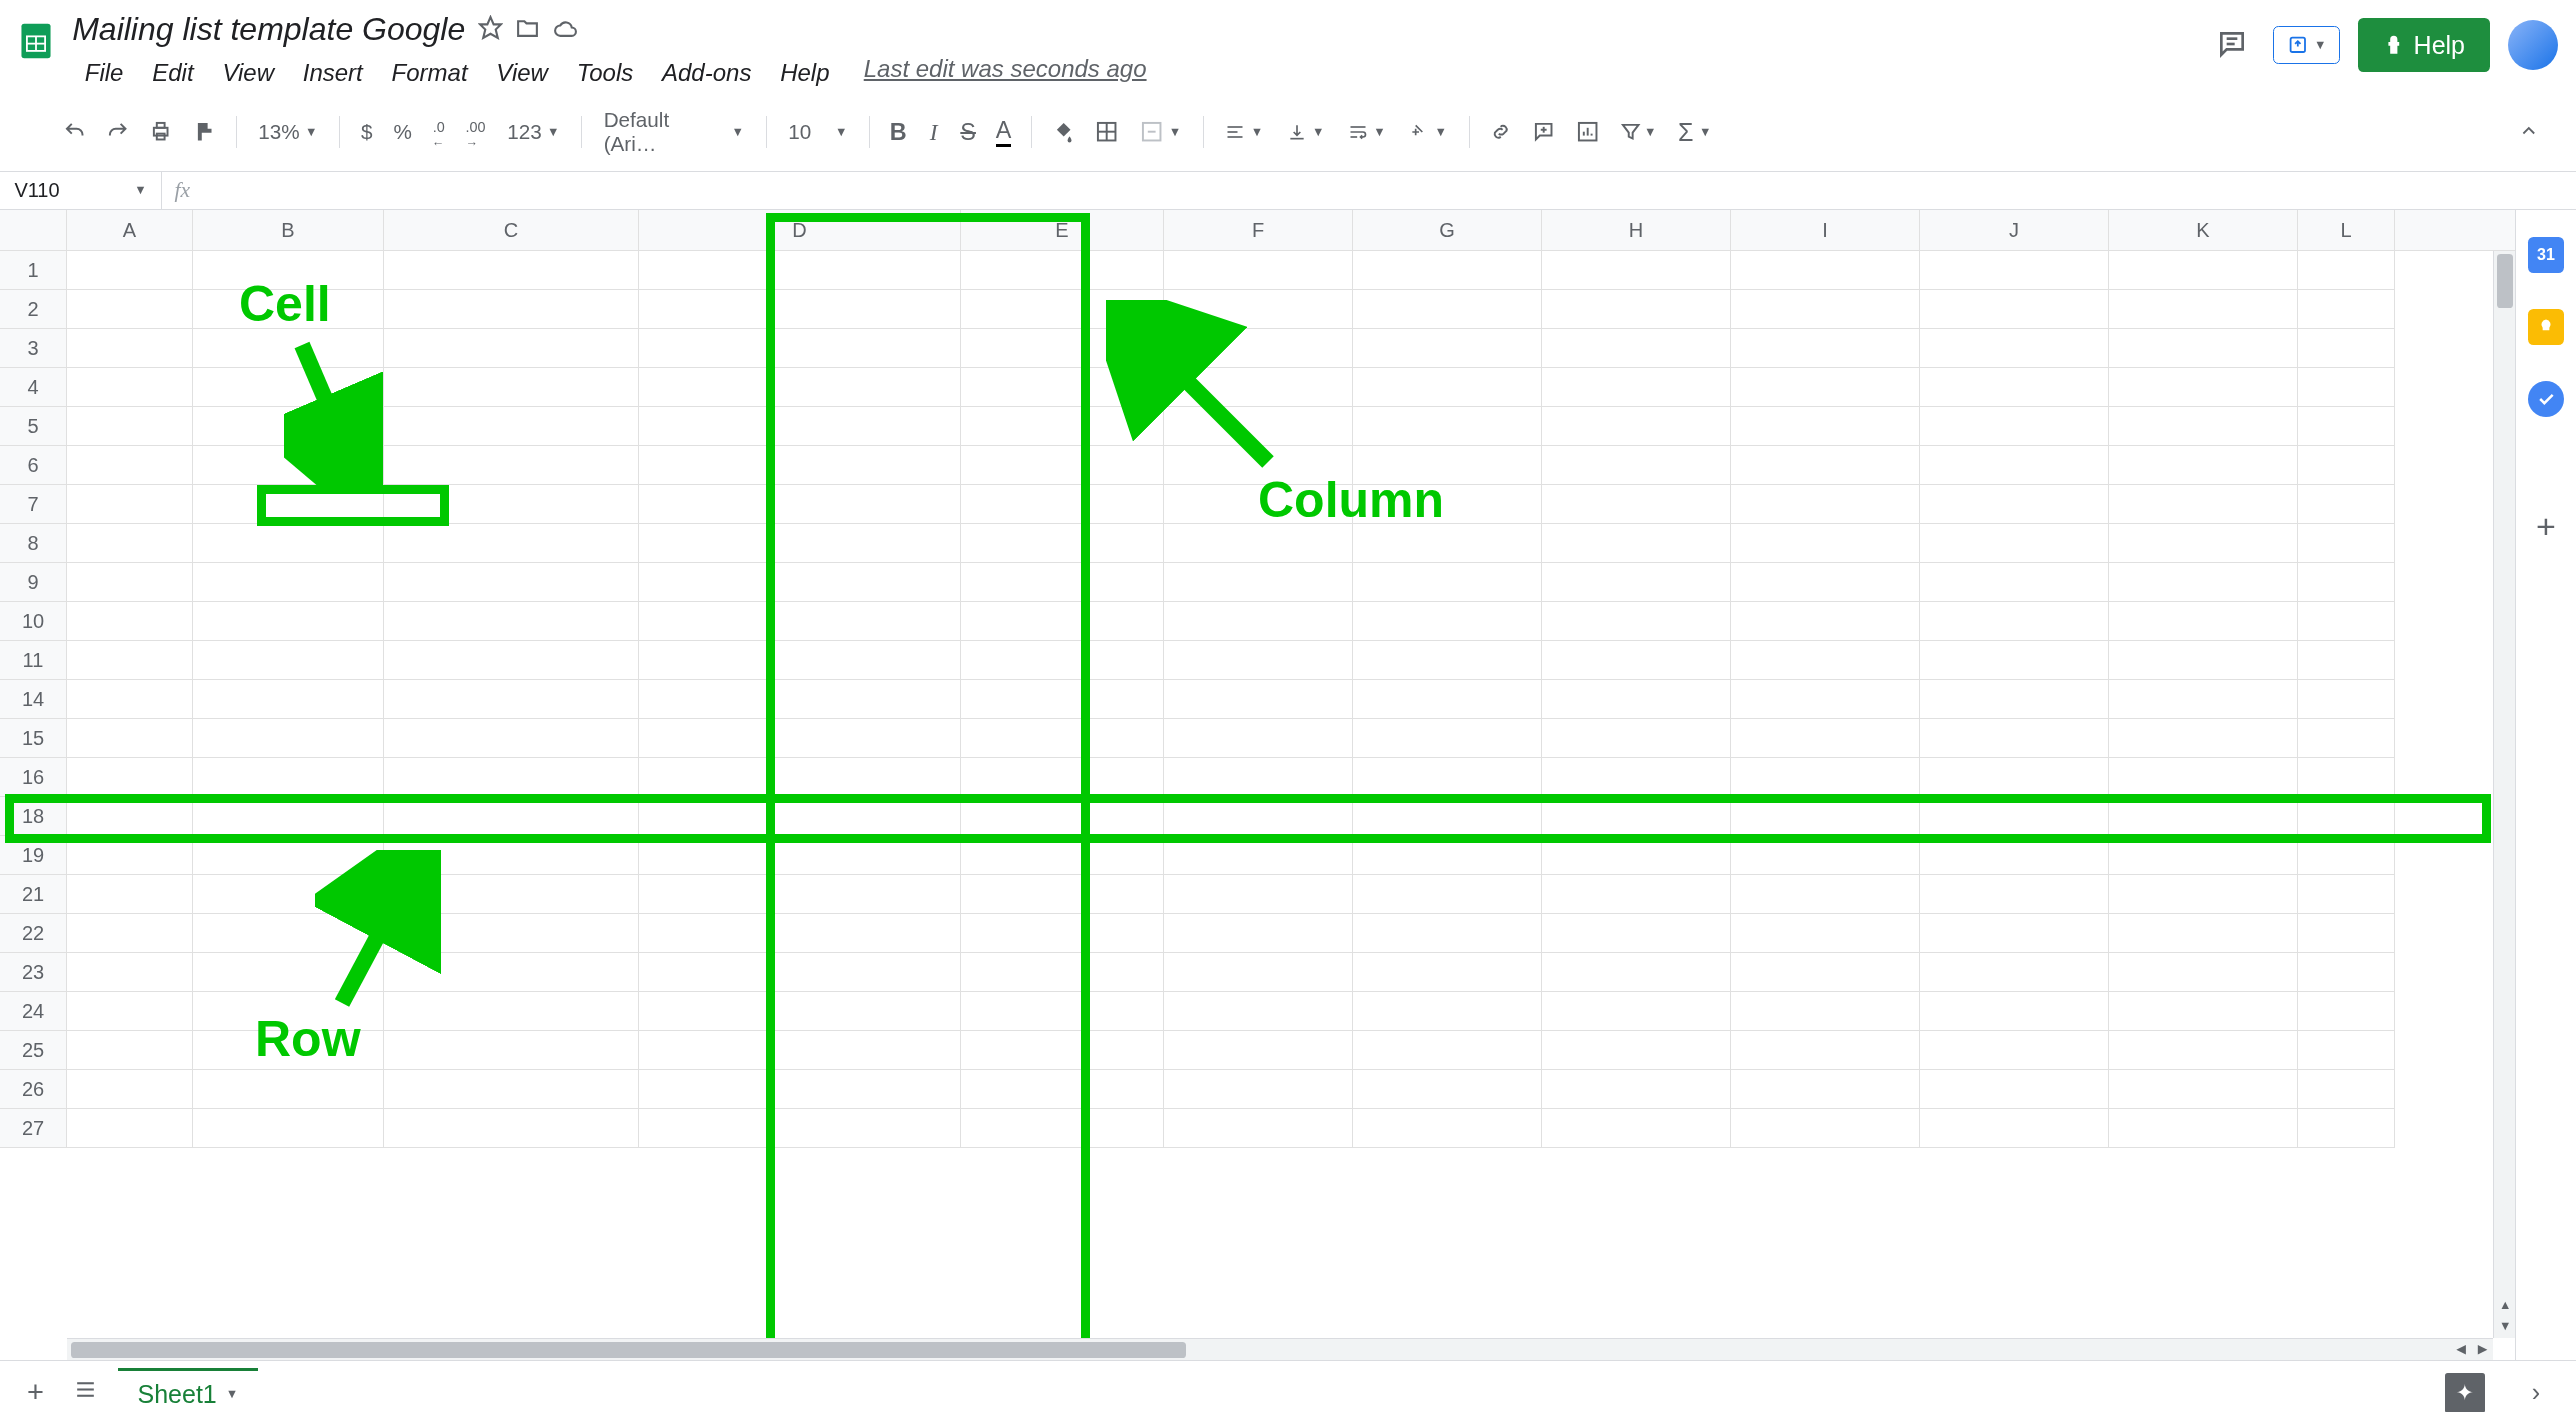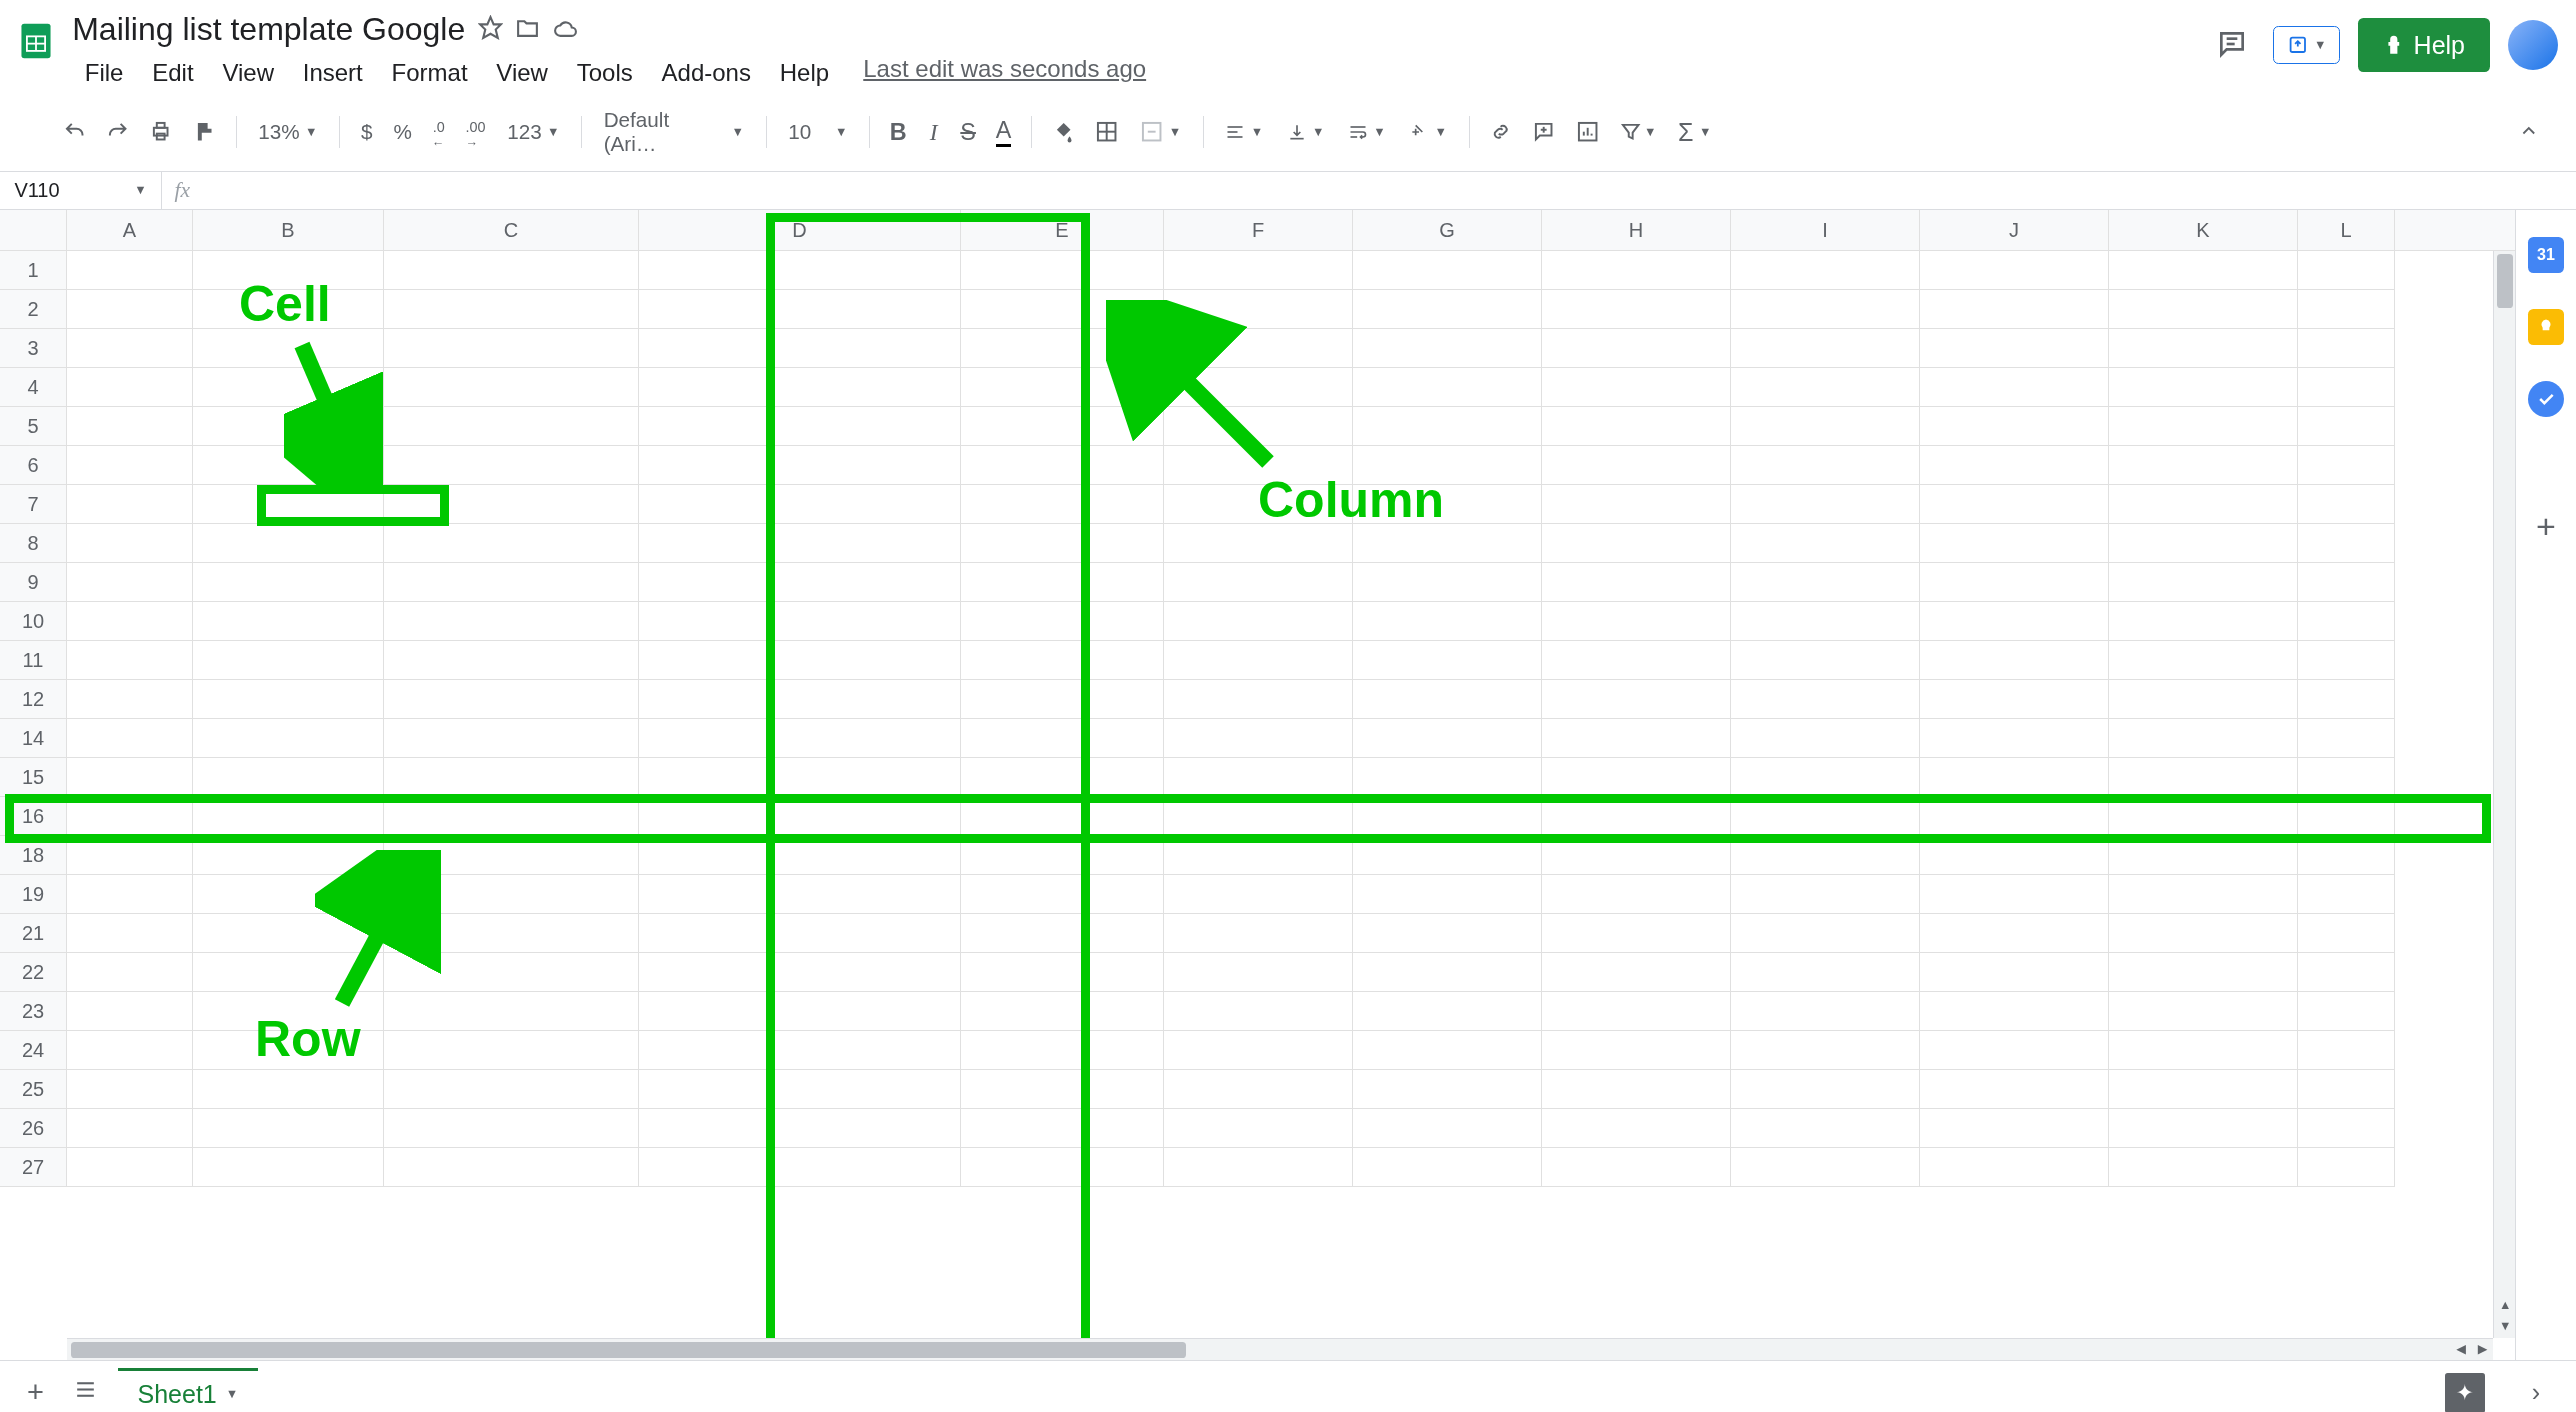--- a/index.html
+++ b/index.html
@@ -2,21 +2,21 @@
 <html style="font-size:14.4px"><head>
 <meta charset="utf-8">
 <style>
 * { box-sizing: border-box; margin: 0; padding: 0; font-family: Arial, sans-serif; }
 body { background: #fff; overflow: hidden; width: 2576px; height: 1413px; position: relative; }
 
 
 .header { display: flex; align-items: flex-start; padding: 10.8px 18px 3.6px 12.6px; }
 .logo { width: 47px; height: 47px; margin-right: 12.6px; display: flex; align-items: center; justify-content: center; margin-top: 5.4px; }
 .logo svg { width: 40px; height: 40px; }
-.title-area { flex: 1; }
+.title-area { flex: 1; font-style: italic; }
 .title-row { display: flex; align-items: center; gap: 12.6px; }
 .doc-title { font-size: 32px; color: #202124; font-weight: 400; }
 .title-icon { color: #5f6368; cursor: pointer; }
 .menubar { display: flex; gap: 3.6px; margin-top: 7.2px; }
 .menu-item { font-size: 24px; color: #202124; padding: 3.6px 12.6px; cursor: pointer; border-radius: 2.7px; }
 .last-edit { font-size: 24px; color: #5f6368; text-decoration: underline; margin-left: 18px; cursor: pointer; }
 .header-right { display: flex; align-items: center; gap: 18px; margin-top: 7.2px; }
 .header-icon { color: #5f6368; cursor: pointer; padding: 7.2px; }
 .present-btn { border: 1.3px solid #1a73e8; border-radius: 5.4px; padding: 7.2px 12.6px; display: flex; align-items: center; gap: 5.4px; color: #1a73e8; cursor: pointer; }
 .share-btn { background: #1e8e3e; color: #fff; border-radius: 5.4px; padding: 12.6px 25px; font-size: 25px; font-weight: 500; display: flex; align-items: center; gap: 9px; cursor: pointer; }
@@ -474,35 +474,20 @@
           <div class="cell col-F" style="width: 189px;"></div>
           <div class="cell col-G" style="width: 189px;"></div>
           <div class="cell col-H" style="width: 189px;"></div>
           <div class="cell col-I" style="width: 189px;"></div>
           <div class="cell col-J" style="width: 189px;"></div>
           <div class="cell col-K" style="width: 189px;"></div>
           <div class="cell col-L" style="width: 97px;"></div>
         </div>
         <div class="grid-row">
           <div class="row-h">11</div>
-          <div class="cell col-A" style="width: 126px;"></div>
-          <div class="cell col-B" style="width: 191px;"></div>
-          <div class="cell col-C" style="width: 255px;"></div>
-          <div class="cell col-D" style="width: 322px;"></div>
-          <div class="cell col-E" style="width: 203px;"></div>
-          <div class="cell col-F" style="width: 189px;"></div>
-          <div class="cell col-G" style="width: 189px;"></div>
-          <div class="cell col-H" style="width: 189px;"></div>
-          <div class="cell col-I" style="width: 189px;"></div>
-          <div class="cell col-J" style="width: 189px;"></div>
-          <div class="cell col-K" style="width: 189px;"></div>
-          <div class="cell col-L" style="width: 97px;"></div>
-        </div>
-        <div class="grid-row">
-          <div class="row-h">12</div>
           <div class="cell col-A" style="width: 126px;"></div>
           <div class="cell col-B" style="width: 191px;"></div>
           <div class="cell col-C" style="width: 255px;"></div>
           <div class="cell col-D" style="width: 322px;"></div>
           <div class="cell col-E" style="width: 203px;"></div>
           <div class="cell col-F" style="width: 189px;"></div>
           <div class="cell col-G" style="width: 189px;"></div>
           <div class="cell col-H" style="width: 189px;"></div>
           <div class="cell col-I" style="width: 189px;"></div>
           <div class="cell col-J" style="width: 189px;"></div>

